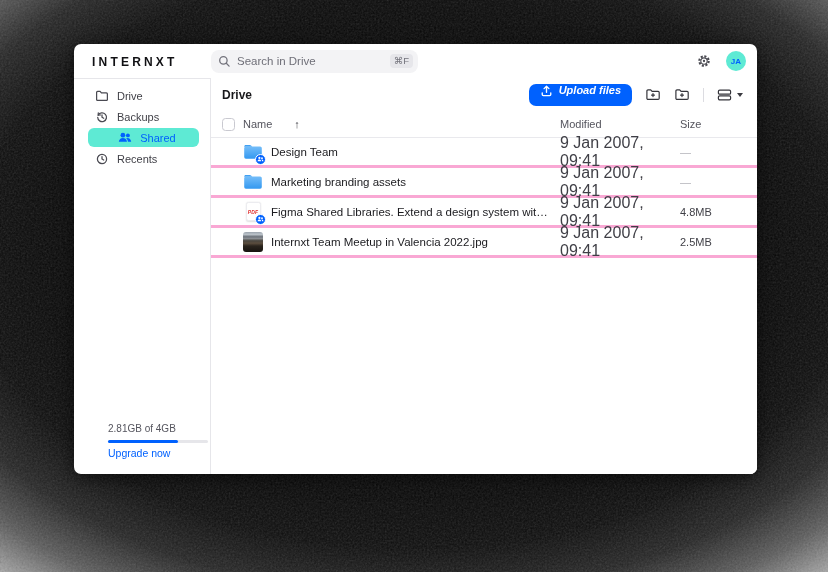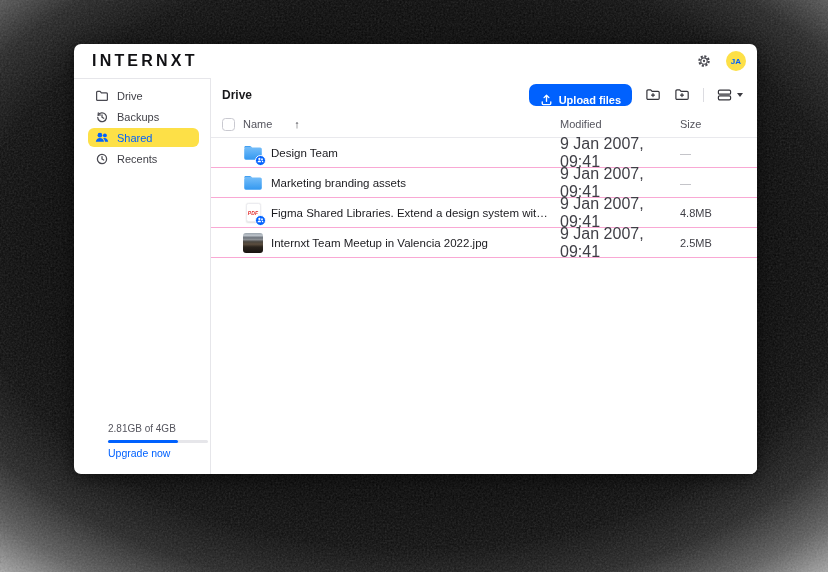--- a/index.html
+++ b/index.html
@@ -16,76 +16,76 @@
   svg.noise.n2 { mix-blend-mode:multiply; opacity:.40; }
 
   
   .window { position:absolute; left:74px; top:44px; width:683px; height:430px;
     background:#fff; border-radius:7px; overflow:hidden; z-index:5;
     box-shadow:0 4px 18px rgba(0,0,0,.55); display:flex; flex-direction:column; }
 
   
   .titlebar { height:34px; flex:0 0 34px; display:flex; align-items:center; }
   .logo-col { width:137px; flex:0 0 137px; padding-left:18px; }
-  .logo { font-size:16px; font-weight:700; letter-spacing:3.2px; color:#111114; }
+  .logo { font-size:12px; font-weight:700; letter-spacing:3.2px; color:#111114; }
   .search { width:207px; height:23px; background:#f3f3f5; border-radius:8px;
     display:flex; align-items:center; padding:0 5px 0 7px; cursor:text; }
   .search-ph { flex:1; font-size:11.5px; color:#6f6f78; margin-left:6px; }
   .kbd { background:#e6e6ea; border-radius:4px; font-size:9.5px; color:#73737c;
     padding:2px 4px; line-height:1; }
   .tb-spacer { flex:1; }
   .gear-btn { margin-right:15px; display:flex; cursor:pointer; }
-  .avatar { width:20px; height:20px; border-radius:50%; background:#fde047;
+  .avatar { width:20px; height:20px; border-radius:50%; background:#5eead4;
     color:#0061fe; font-size:8px; font-weight:700; display:flex; align-items:center;
     justify-content:center; margin-right:11px; cursor:pointer; letter-spacing:.2px; }
 
   
   .wbody { flex:1; display:flex; min-height:0; }
   .sidebar { width:137px; flex:0 0 137px; border-right:1px solid #e6e6ea;
     border-top:1px solid #e6e6ea; display:flex; flex-direction:column; padding-top:7px; }
   .nav-item { height:19px; margin:0 11px 2px 14px; border-radius:6px; display:flex;
     align-items:center; padding-left:7px; cursor:pointer; }
   .nav-item .nav-ico { width:14px; display:flex; justify-content:center; }
   .nav-item .nav-label { font-size:11px; color:#3f3f46; margin-left:8px; font-weight:500; }
-  .nav-item.active { background:#fde047; }
+  .nav-item.active { background:#5eead4;justify-content:center; }
   .nav-item.active .nav-label { color:#0061fe; }
   .side-spacer { flex:1; }
   .storage { padding:0 0 13px 34px; }
   .storage-usage { font-size:10px; color:#55555e; }
   .bar { width:100px; height:3px; border-radius:2px; background:#e6e6ea; margin-top:6px; }
   .bar-fill { height:3px; border-radius:2px; background:#0061fe; }
   .upgrade { display:inline-block; margin-top:0; font-size:10.5px; color:#0061fe; cursor:pointer; }
 
   
   .content { flex:1; display:flex; flex-direction:column; min-width:0; background:#fff; }
   .contentbar { height:33px; flex:0 0 33px; display:flex; align-items:center;
     padding:0 14px 0 11px; }
   .breadcrumb { font-size:12px; font-weight:600; color:#18181b; }
   .cb-spacer { flex:1; }
   .btn-upload { height:22px; border:none; border-radius:7px; background:#0061fe;
-    color:#fff; font-size:11px; font-weight:600; display:flex; align-items:flex-end;
-    gap:6px; padding:0 11px; cursor:pointer; font-family:inherit; }
+    color:#fff; font-size:11px; font-weight:600; display:flex; align-items:flex-start;
+    gap:6px; padding:0 11px; cursor:pointer; font-family:inherit;font-style:italic; }
   .icon-btn { margin-left:13px; display:flex; cursor:pointer; }
   .vsep { width:1px; height:14px; background:#dcdce1; margin:0 3px 0 13px; }
   .view-toggle { margin-left:10px; display:flex; align-items:center; gap:5px; cursor:pointer; }
   .caret { width:0; height:0; border-left:3.5px solid transparent;
     border-right:3.5px solid transparent; border-top:4px solid #3a3a40; }
 
   
   .thead { height:26px; flex:0 0 26px; display:flex; align-items:center;
     padding:0 0 0 11px; font-size:11px; color:#55555e; }
   .checkbox { width:13px; height:13px; border:1.2px solid #c9c9d0; border-radius:3.5px;
     background:#fff; flex:0 0 13px; cursor:pointer; }
   .col-name { flex:1; display:flex; align-items:center; margin-left:8px; min-width:0;gap:16px; }
   .sort-arrow { margin-left:6px; color:#3f3f46; font-size:11px; }
   .col-mod { width:120px; flex:0 0 120px; }
   .col-size { width:77px; flex:0 0 77px; }
   .hdiv { height:1px; background:#e9e9ed; }
   .row { height:30px; display:flex; align-items:center; padding-left:11px;
-    border-bottom:1px solid #f9a8d4; cursor:pointer; }
+    border-bottom:3px solid #f9a8d4; cursor:pointer; }
   .cb-space { width:13px; flex:0 0 13px; }
   .fcell { flex:1; display:flex; align-items:center; margin-left:8px; min-width:0; }
   .ficon { width:20px; height:20px; flex:0 0 20px; position:relative; display:flex;
     align-items:center; justify-content:center; }
   .fname { margin-left:8px; font-size:11.5px; color:#1b1b1f; white-space:nowrap;
     overflow:hidden; text-overflow:ellipsis; padding-right:10px; }
   .fmod { width:120px; flex:0 0 120px; font-size:16px; color:#3f3f46; }
   .fsize { width:77px; flex:0 0 77px; font-size:11px; color:#3f3f46; }
   .fsize.dash { color:#b3b3ba; }
   .badge { position:absolute; right:-3px; bottom:-3px; width:11px; height:11px;
@@ -119,20 +119,28 @@
     </filter>
   <rect width="828" height="572" filter="url(#g2)"></rect>
 </svg>
 
 <div class="window">
 
   <div class="titlebar">
     <div class="logo-col">
       <span class="logo">INTERNXT</span>
     </div>
+    <div class="search">
+      <svg width="13" height="13" viewBox="0 0 13 13">
+        <circle cx="5.4" cy="5.4" r="3.7" fill="none" stroke="#73737c" stroke-width="1.3"></circle>
+        <path d="M8.3 8.3 L11.1 11.1" stroke="#73737c" stroke-width="1.3" stroke-linecap="round"></path>
+      </svg>
+      <span class="search-ph">Search in Drive</span>
+      <span class="kbd">⌘F</span>
+    </div>
     <div class="tb-spacer"></div>
     <span class="gear-btn">
       <svg width="14" height="14" viewBox="0 0 14 14">
         <circle cx="7" cy="7" r="4.7" fill="none" stroke="#4a4a52" stroke-width="2.1" stroke-dasharray="2.1 1.55"></circle>
         <circle cx="7" cy="7" r="3.2" fill="none" stroke="#4a4a52" stroke-width="1.15"></circle>
         <circle cx="7" cy="7" r="1.15" fill="#4a4a52"></circle>
       </svg>
     </span>
     <div class="avatar">JA</div>
   </div>

